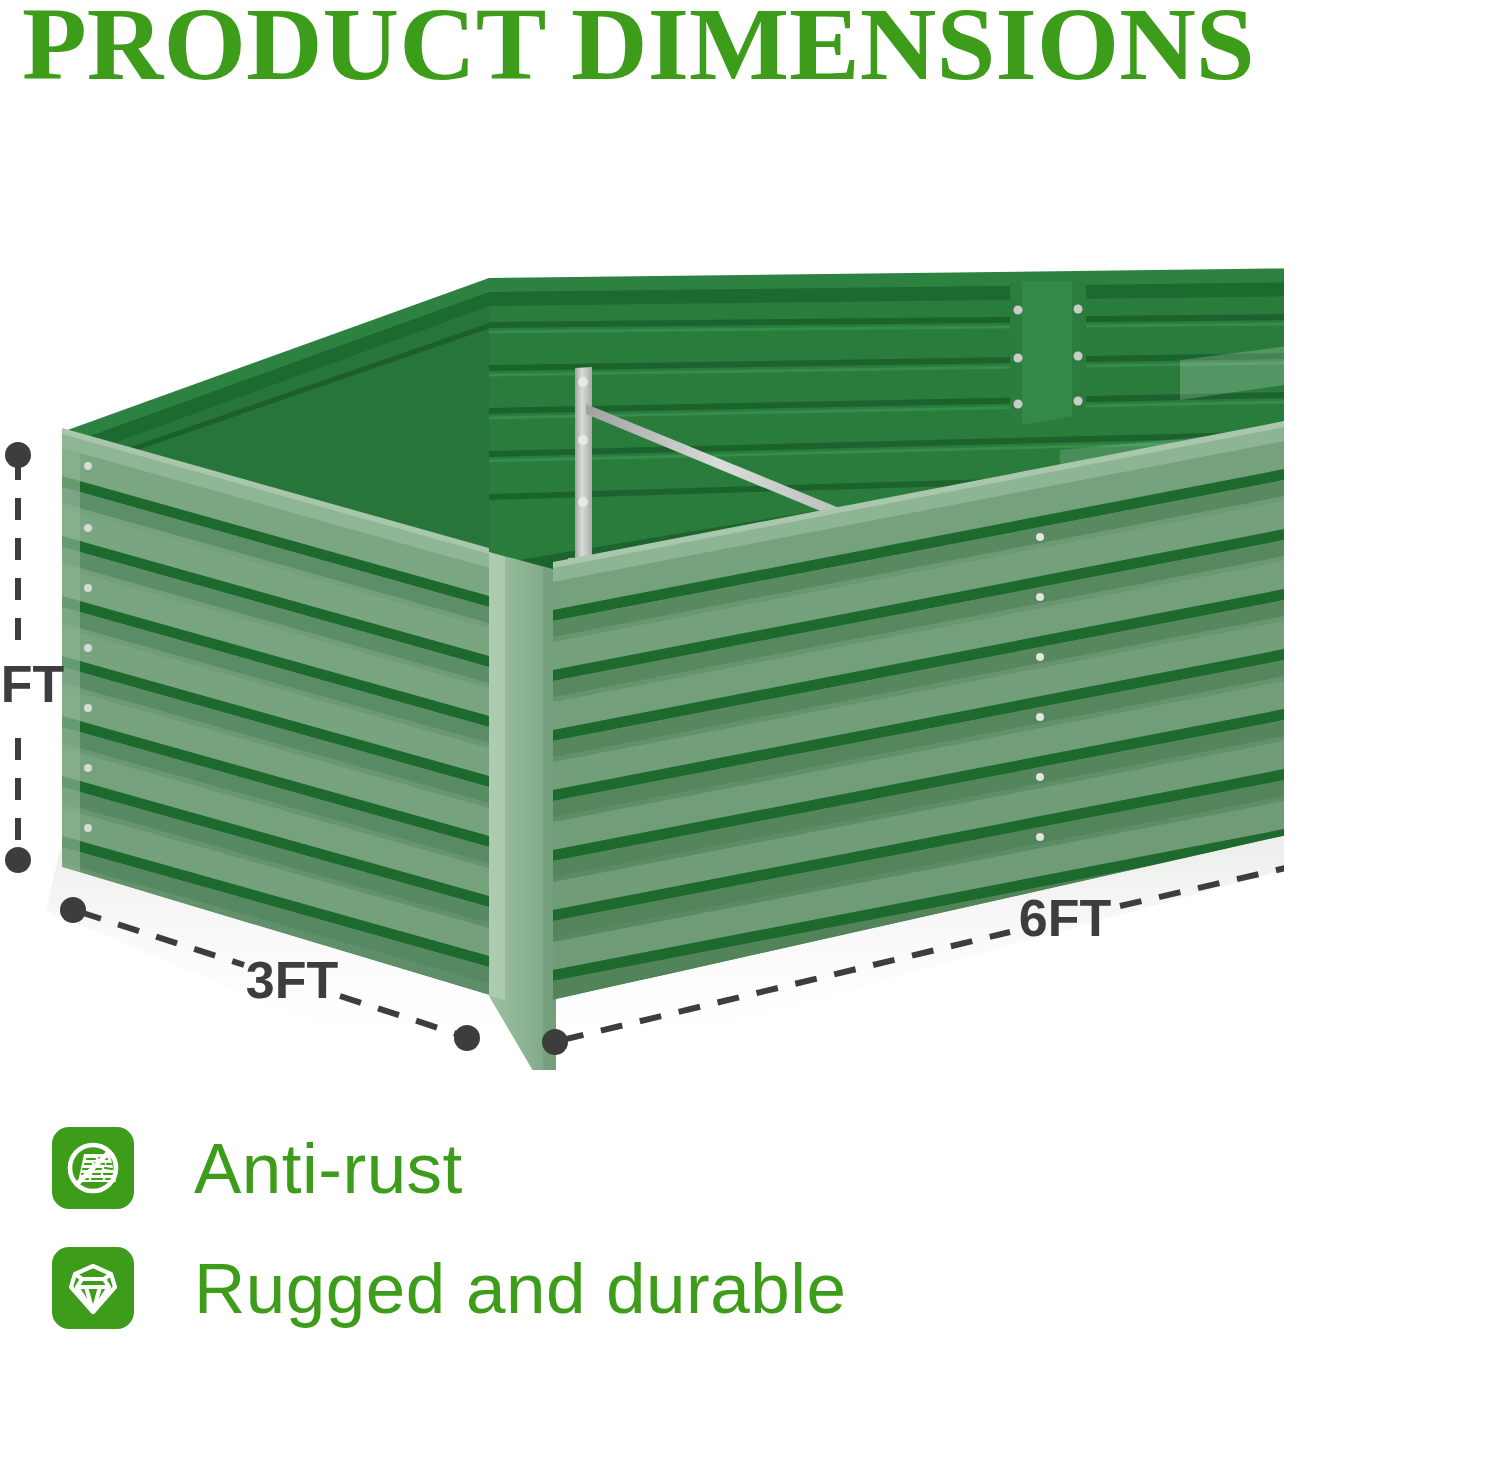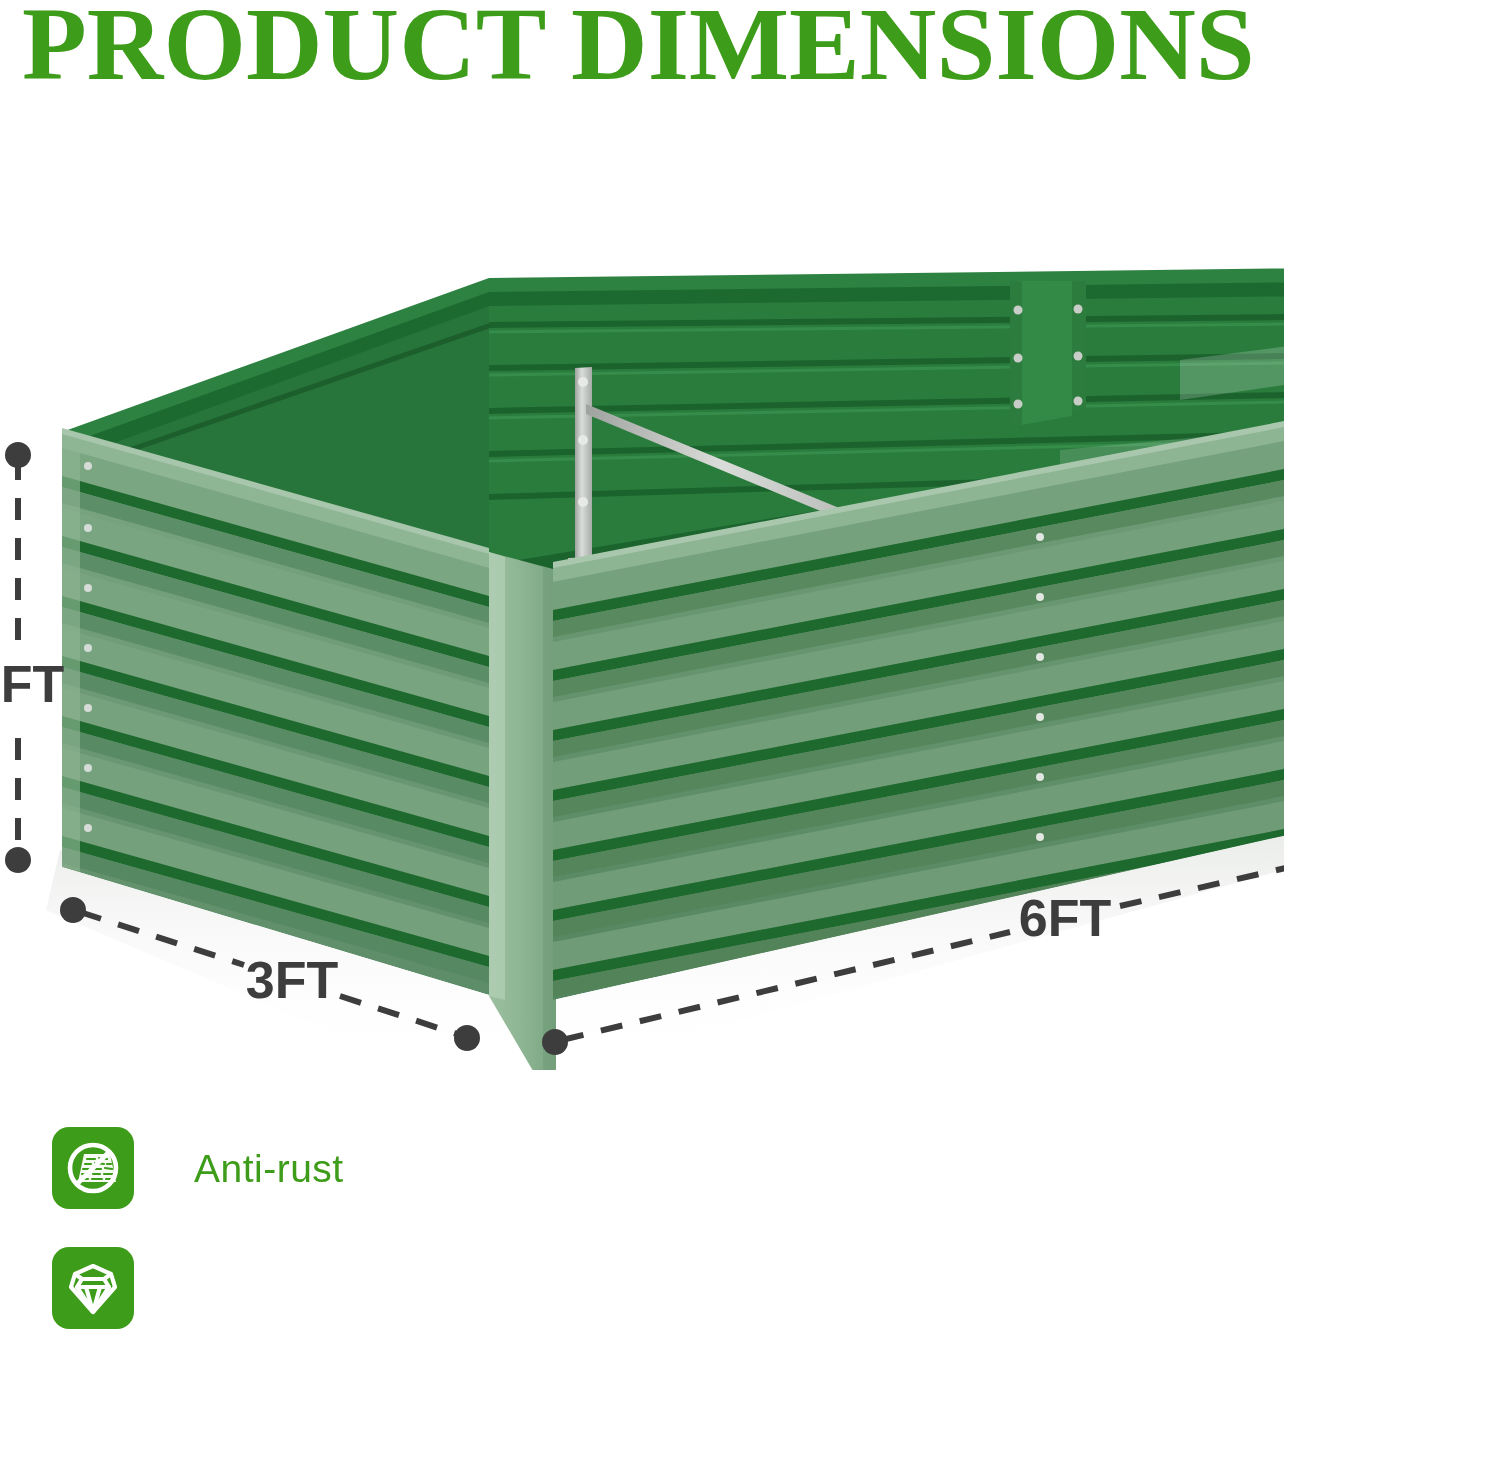--- a/index.html
+++ b/index.html
@@ -61,21 +61,21 @@
     border-radius: 17px;
     background: #3d9c19;
     display: flex;
     align-items: center;
     justify-content: center;
   }
   .feat-icon svg { display:block; }
   .feat-label {
     margin-left: 60px;
     color: #3d9c19;
-    font-size: 39px;
+    font-size: 71px;
     font-weight: 400;
     line-height: 1;
     letter-spacing: 0.5px;
     white-space: nowrap;
   }
 
   
   .dim-text {
     fill: #3d3d3d;
     font-family: "Liberation Sans", "DejaVu Sans", sans-serif;
@@ -420,17 +420,18 @@
             <line x1="20" y1="22" x2="13" y2="17"></line>
             <line x1="42" y1="22" x2="49" y2="17"></line>
 
             <line x1="15" y1="30" x2="31" y2="55"></line>
             <line x1="47" y1="30" x2="31" y2="55"></line>
             <line x1="24" y1="30" x2="31" y2="55"></line>
             <line x1="38" y1="30" x2="31" y2="55"></line>
           </g>
         </svg>
       </span>
+      <span class="feat-label">Rugged and durable</span>
     </div>
 
 
   </div>
 </div>
 
 </body></html>

